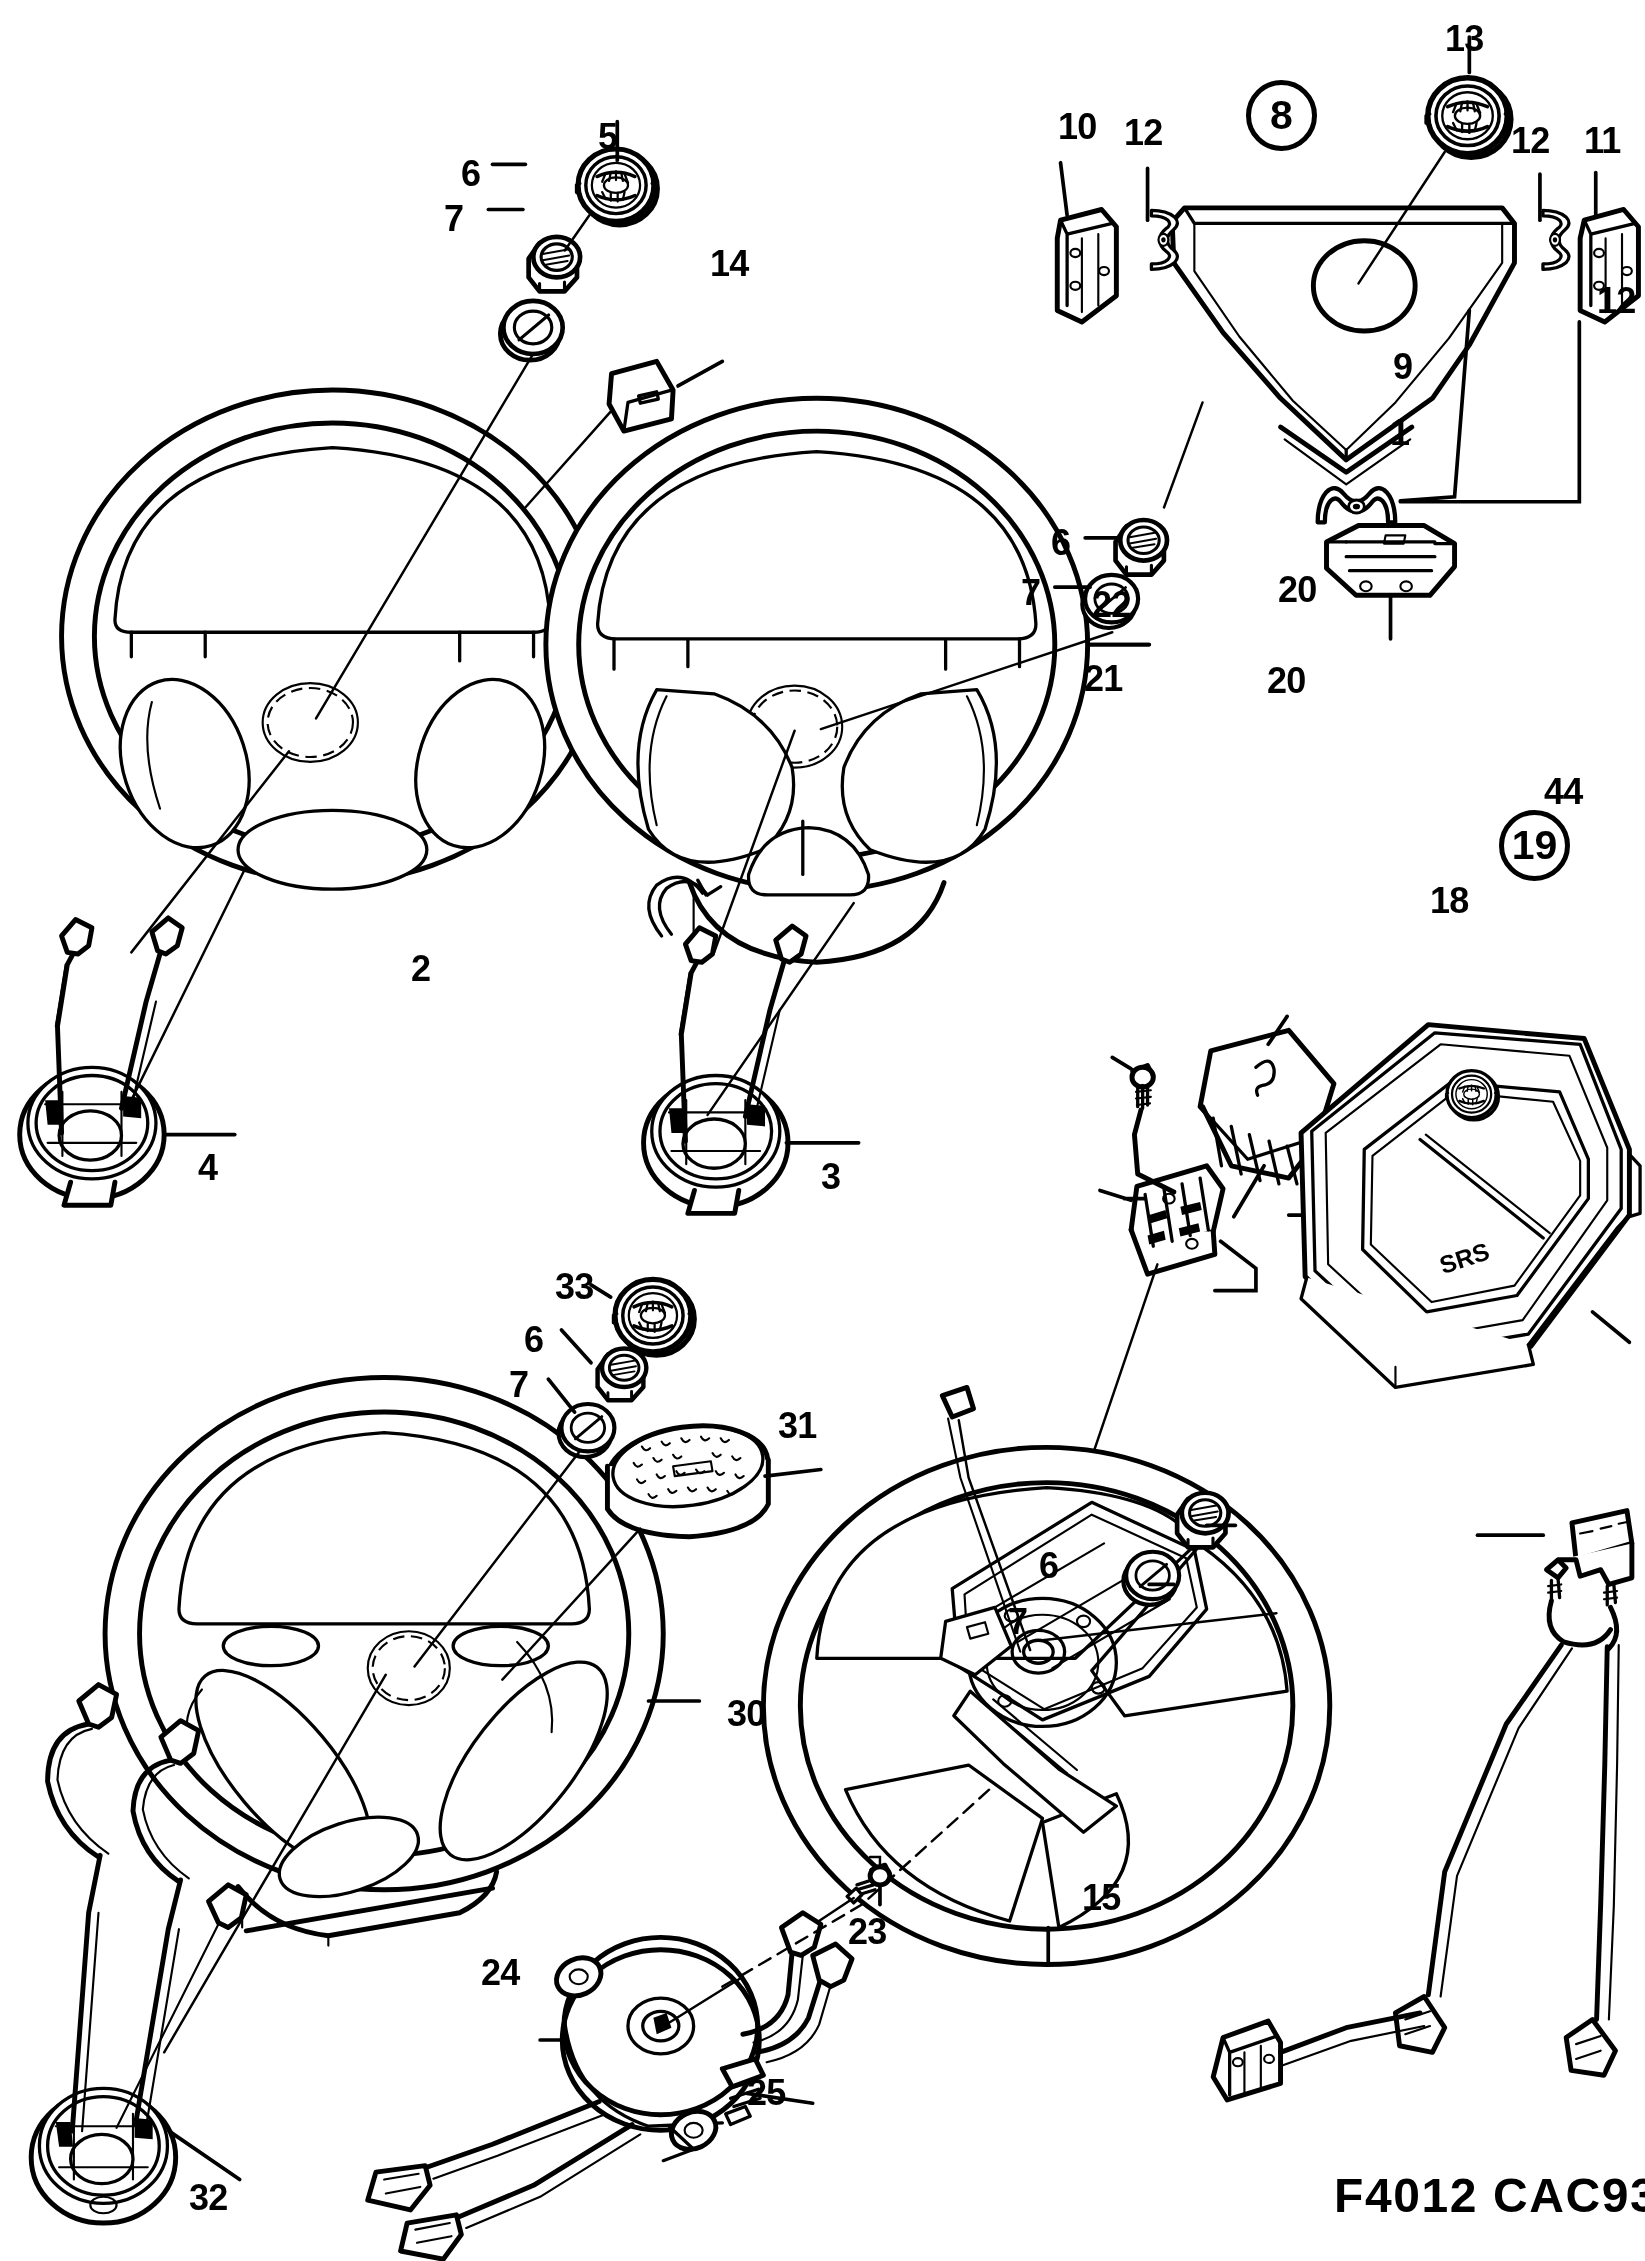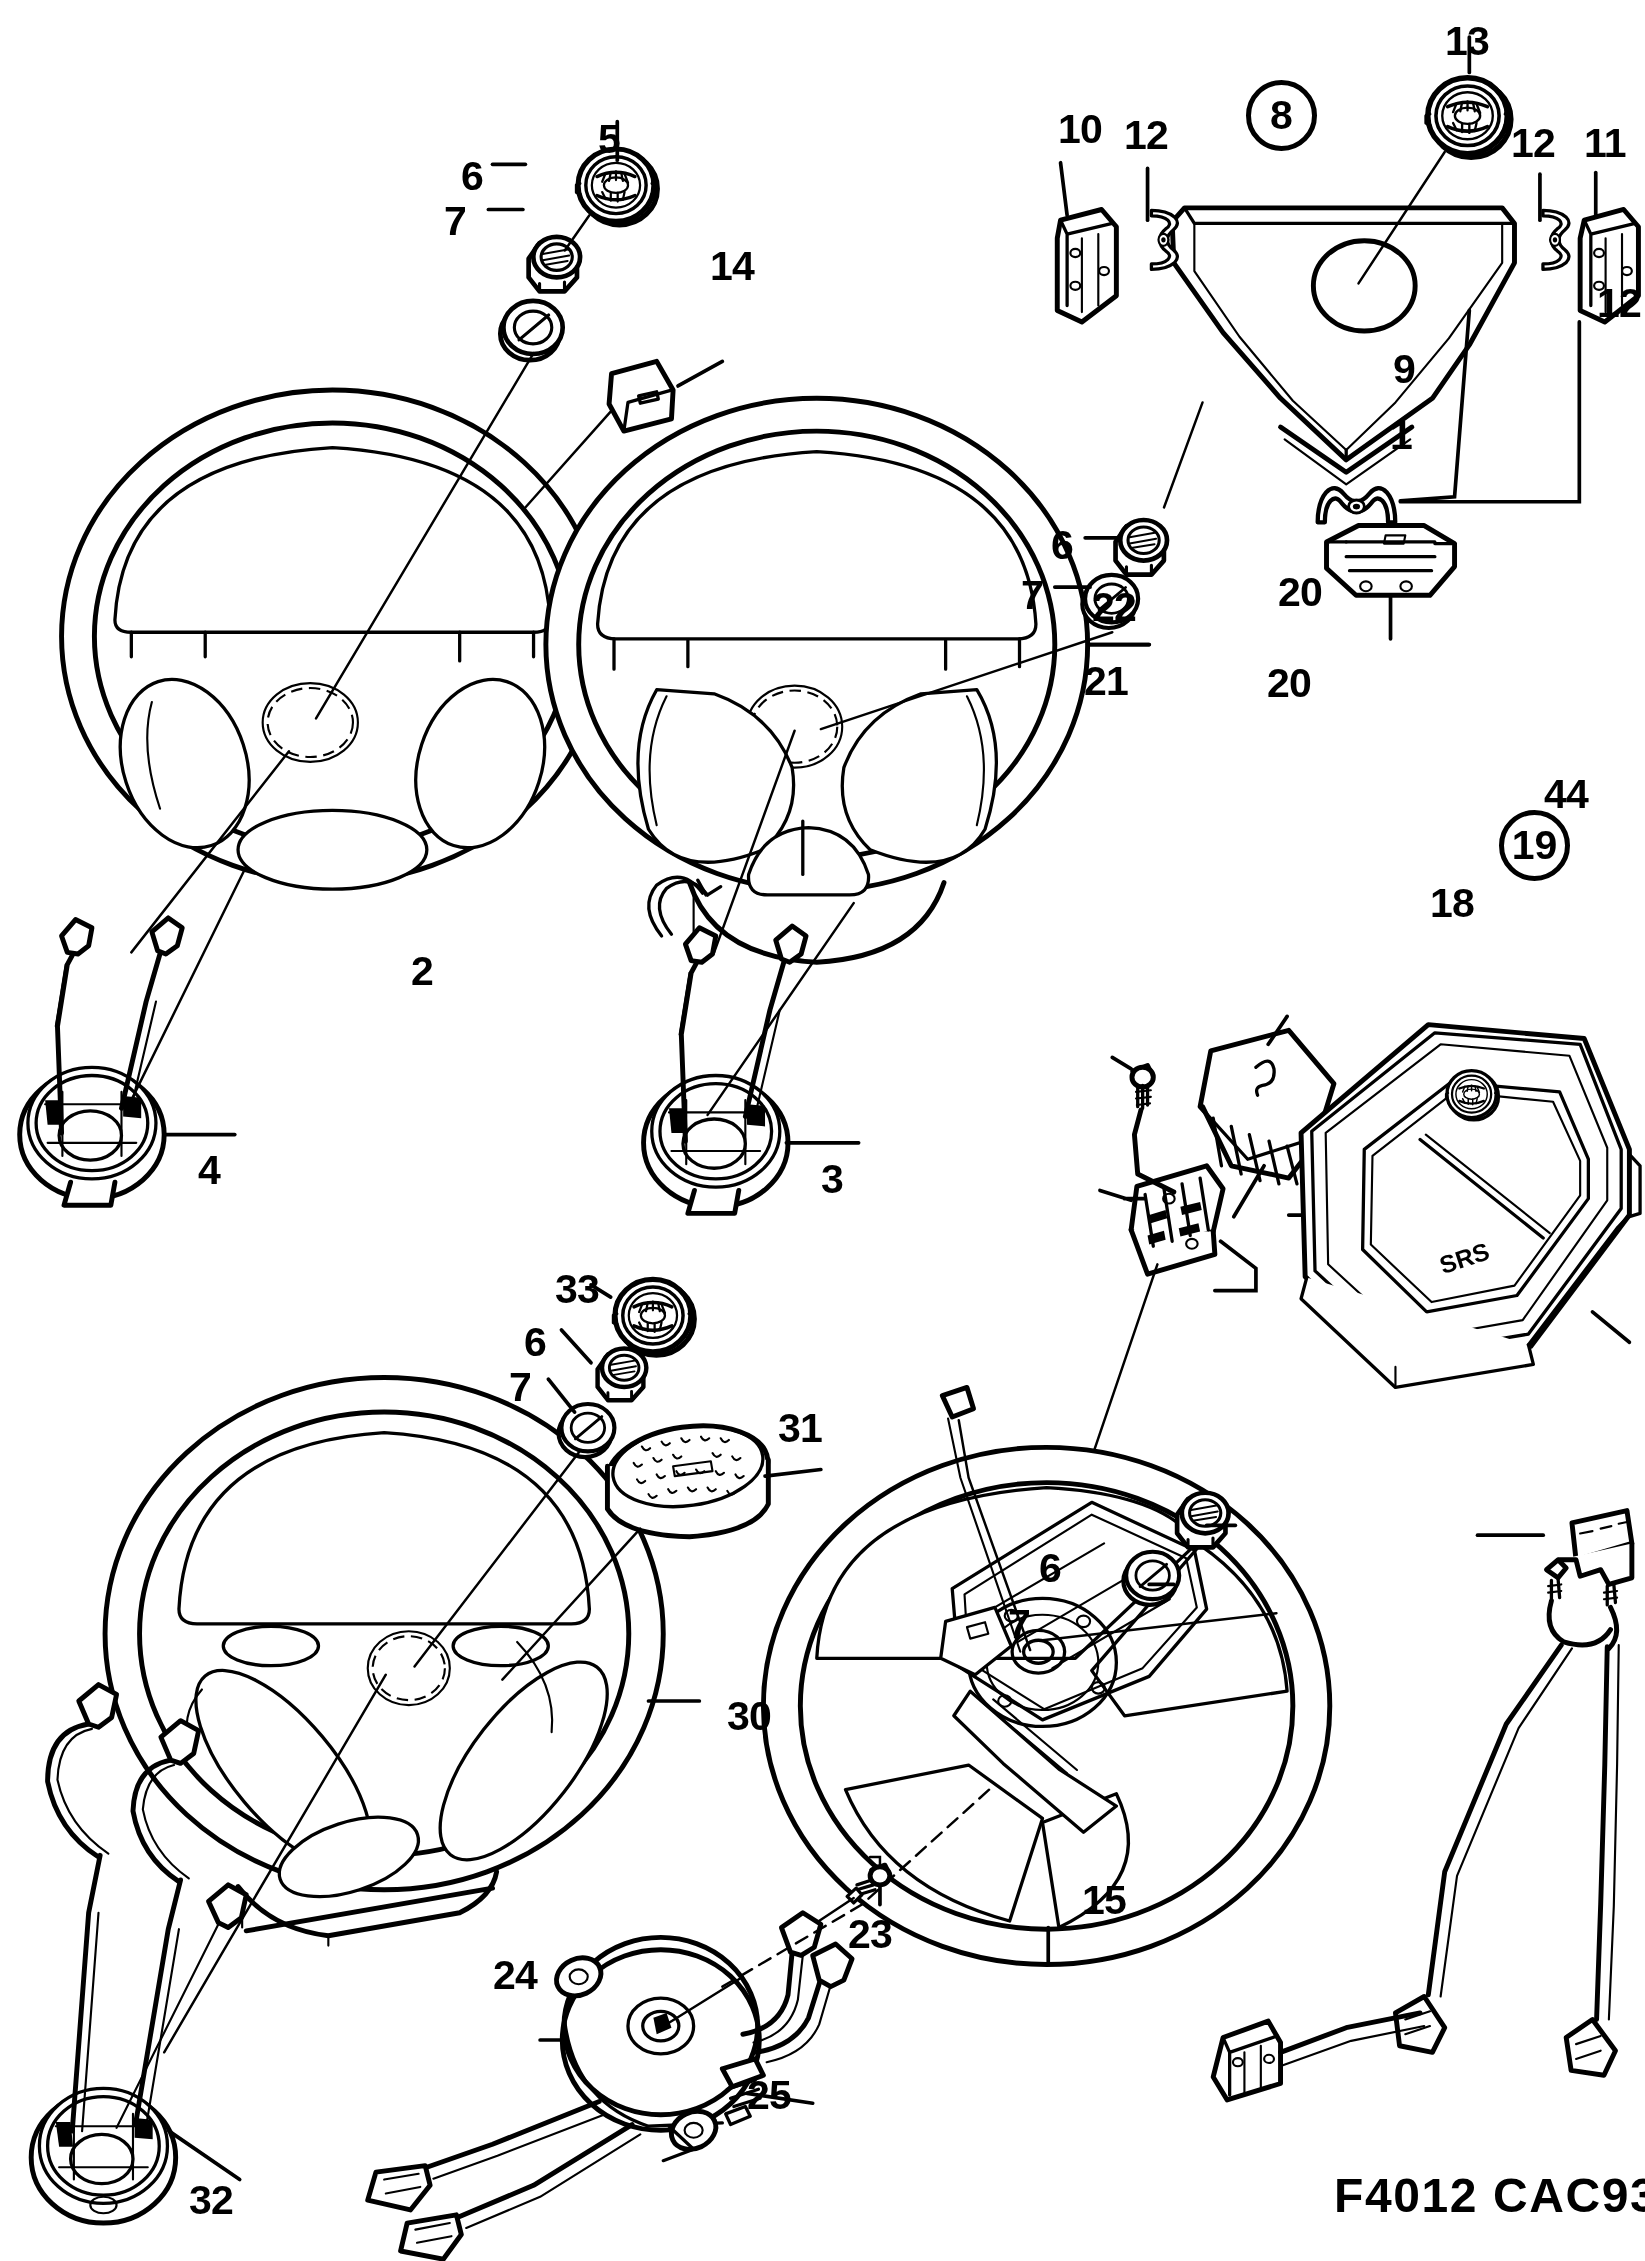--- a/index.html
+++ b/index.html
@@ -10,21 +10,21 @@
     width:1645px;height:2261px;
     background:#fff;
     overflow:hidden;
   }
   #art{position:absolute;left:0;top:0;width:1645px;height:2261px;}
   .cal{
     position:absolute;
     font-family:"Liberation Sans",sans-serif;
     font-weight:700;
     color:#000;
-    font-size:41px;
+    font-size:36px;
     line-height:1;
     letter-spacing:-0.8px;
     white-space:nowrap;
     user-select:none;
   }
   .cal.circled{
     font-size:41px;
     width:61px;height:61px;
     border:5px solid #000;
     border-radius:50%;
@@ -576,21 +576,21 @@
       <div class="cal" style="left: 1445px; top: 20.5px;">13</div>
       <div class="cal" style="left: 710px; top: 246px;">14</div>
       <div class="cal" style="left: 1082px; top: 1880px;">15</div>
       <div class="cal circled" style="left: 1499px; top: 810px;">19</div>
       <div class="cal" style="left: 1430px; top: 883px;">18</div>
       <div class="cal" style="left: 1267px; top: 663px;">20</div>
       <div class="cal" style="left: 1278px; top: 572px; text-align: right;">20</div>
       <div class="cal" style="left: 1084px; top: 661px;">21</div>
       <div class="cal" style="left: 1092px; top: 587px;">22</div>
       <div class="cal" style="left: 848px; top: 1914px;">23</div>
-      <div class="cal" style="left: 493px; top: 1955px; text-align: right;">24</div>
+      <div class="cal" style="left: 481px; top: 1955px; text-align: right;">24</div>
       <div class="cal" style="left: 747px; top: 2064px; margin-top: 11px;">25</div>
       <div class="cal" style="left: 1544px; top: 774px;">44</div>
       <div class="cal" style="left: 727px; top: 1696px;">30</div>
       <div class="cal" style="left: 778px; top: 1408px;">31</div>
       <div class="cal" style="left: 189px; top: 2180px;">32</div>
       <div class="cal" style="left: 555px; top: 1269px;">33</div>
       <div class="cal" style="left: 524px; top: 1322px;">6</div>
       <div class="cal" style="left: 509px; top: 1367px;">7</div>
       <div class="cal" style="left: 1039px; top: 1548px;">6</div>
       <div class="cal" style="left: 1008px; top: 1604px;">7</div>

